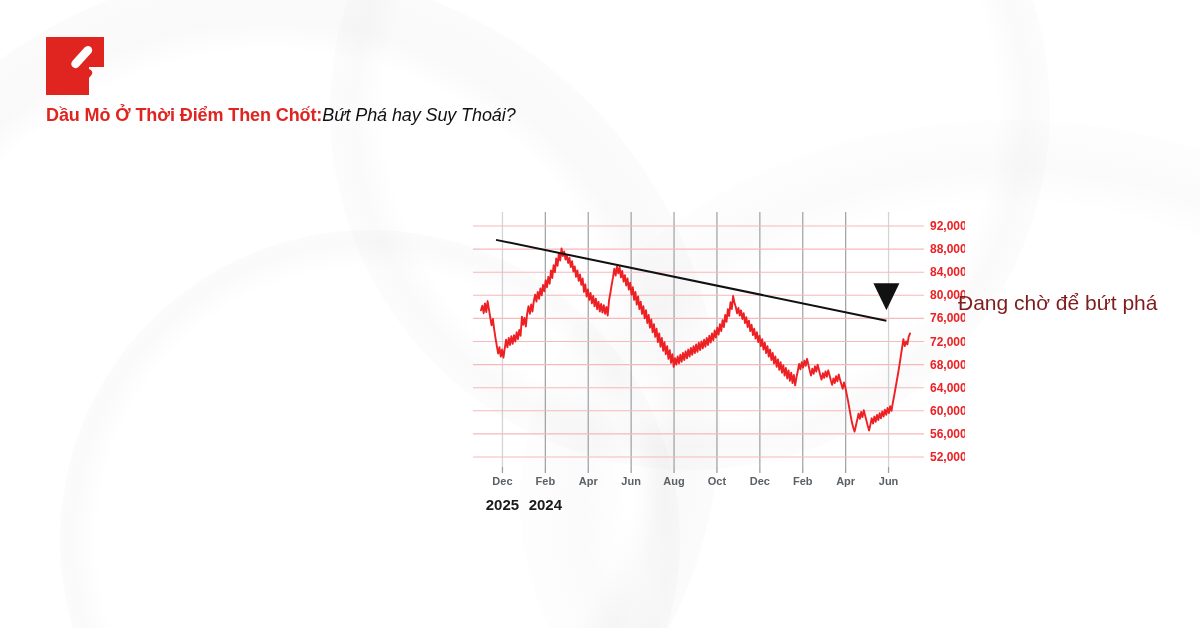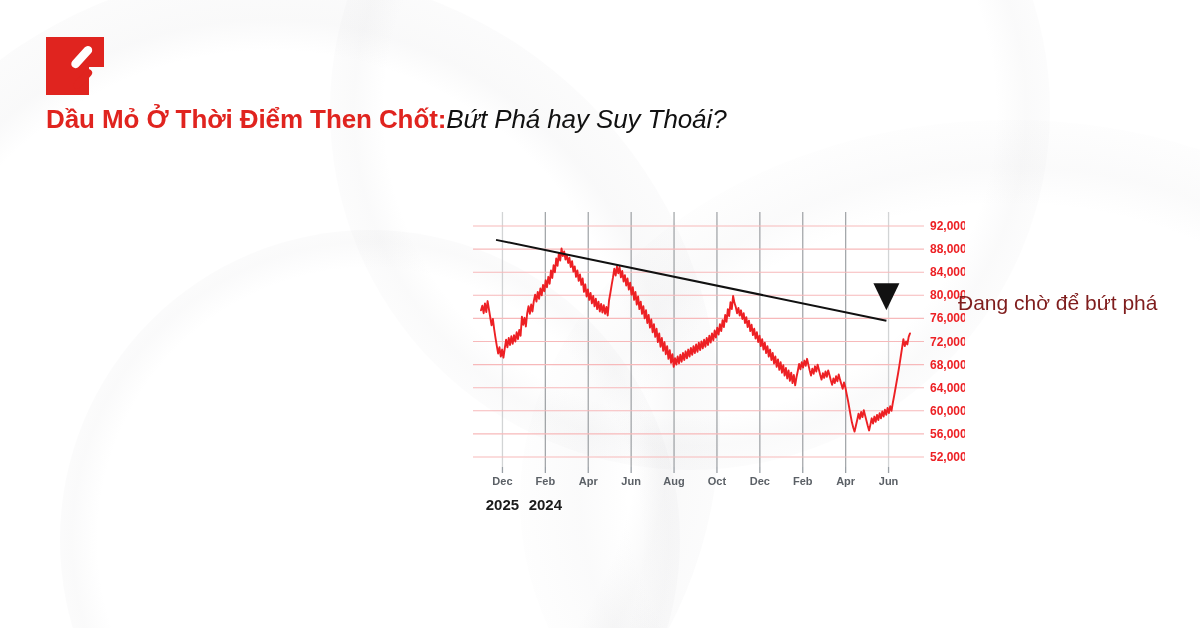--- a/index.html
+++ b/index.html
@@ -20,21 +20,21 @@
     background:radial-gradient(ellipse at 50% 50%, rgba(0,0,0,0) 55%, rgba(140,140,148,.040) 62%, rgba(0,0,0,0) 75%);}
   .blob-d{width:620px;height:620px;left:60px;top:230px;
     background:radial-gradient(circle at 50% 50%, rgba(0,0,0,0) 62%, rgba(140,140,148,.042) 68%, rgba(0,0,0,0) 80%);}
 
   
   #logo{position:absolute;left:46px;top:37px;width:58px;height:58px;}
 
   
   #headline{position:absolute;left:46px;top:106px;
     white-space:nowrap;line-height:1;}
-  #headline .part{font-size:26px;letter-spacing:-0.1px;}
+  #headline .part{font-size:18px;letter-spacing:-0.1px;}
   #headline .lead{font-weight:bold;color:#E0241F;}
   #headline .tail{font-weight:400;color:#111111;font-style:italic;}
 
   
   #chart{position:absolute;left:455px;top:205px;width:510px;height:310px;text-align:right;}
   #chart svg{display:block;}
   .axis-label{font-size:11px;font-weight:bold;fill:#5b6066;
     font-family:"Liberation Sans",sans-serif;}
   .ylab{font-size:12px;font-weight:bold;fill:#ED2024;
     font-family:"Liberation Sans",sans-serif;}

